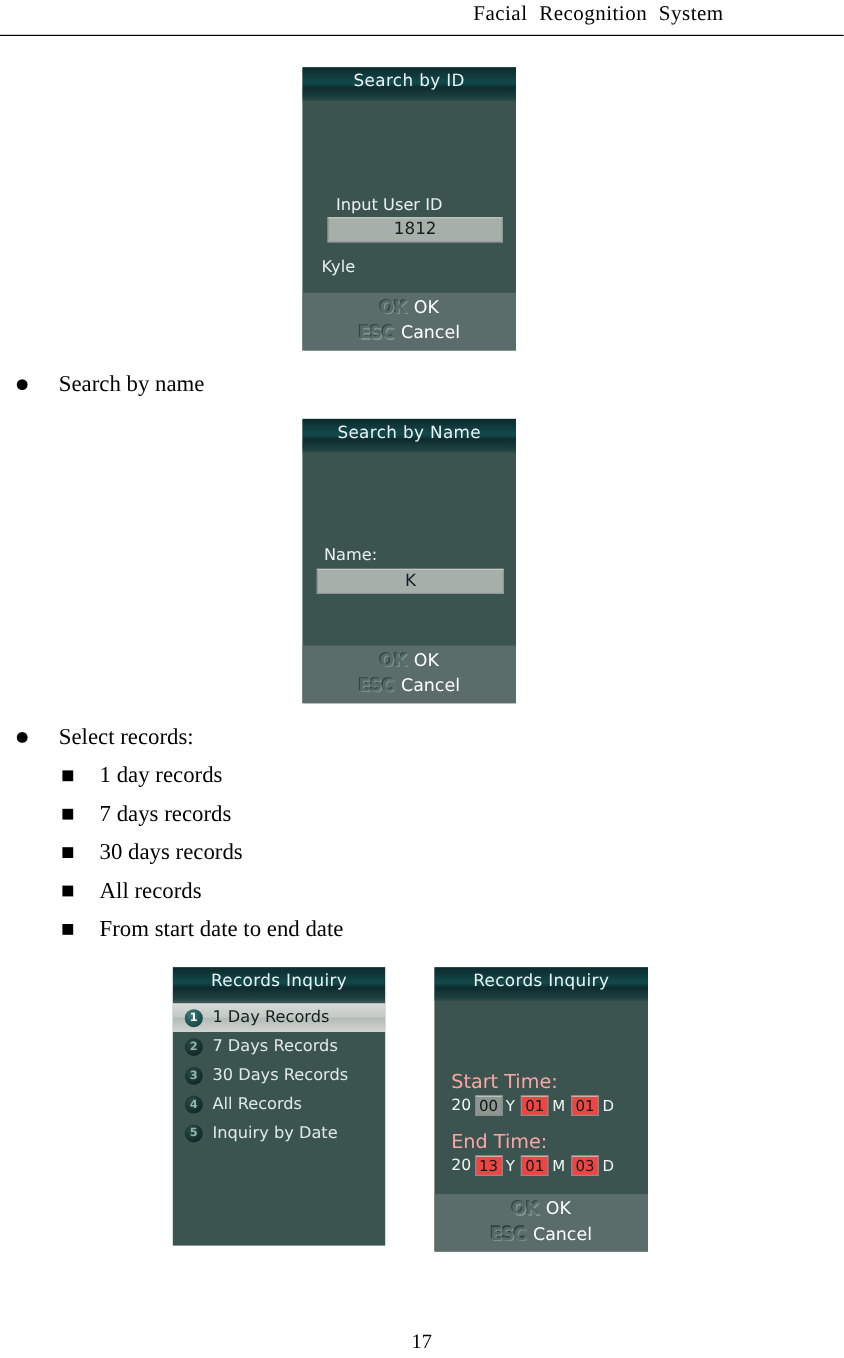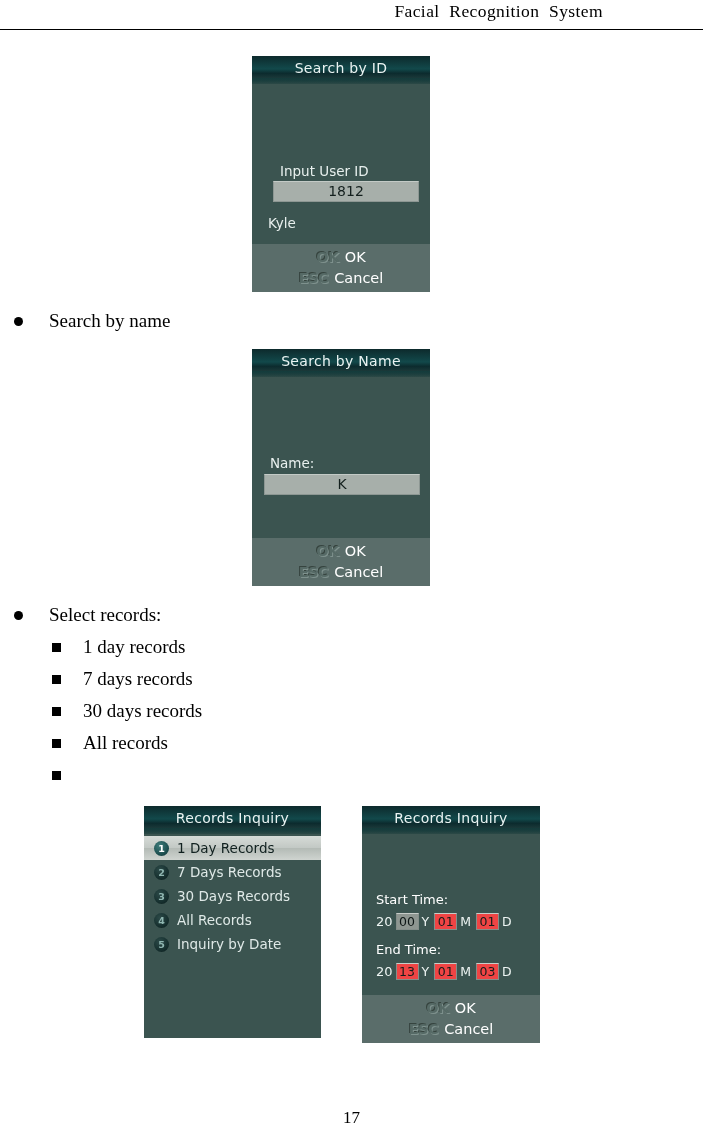--- a/index.html
+++ b/index.html
@@ -189,22 +189,22 @@
     left: 33px;
     font-size: 13.5px;
     color: #dfe9e7;
   }
   .menu-row.selected .menu-label {
     color: #10201f;
   }
 
   
   .date-label {
-    font-size: 13px;
-    color: #ffffff;
+    font-size: 16px;
+    color: #fca5a5;
     white-space: nowrap;
   }
   .date-row {
     white-space: nowrap;
     font-size: 13px;
     color: #eef5f3;
   }
   .date-row .lead,
   .date-row .unit {
     display: inline-block;
@@ -300,21 +300,21 @@
 <div class="bullet-line sub-bullet" style="left:52px; top:669px;">
   <span class="bullet-square"></span><span class="bullet-text">7 days records</span>
 </div>
 <div class="bullet-line sub-bullet" style="left:52px; top:701px;">
   <span class="bullet-square"></span><span class="bullet-text">30 days records</span>
 </div>
 <div class="bullet-line sub-bullet" style="left:52px; top:733px;">
   <span class="bullet-square"></span><span class="bullet-text">All records</span>
 </div>
 <div class="bullet-line sub-bullet" style="left:52px; top:765px;">
-  <span class="bullet-square"></span>
+  <span class="bullet-square"></span><span class="bullet-text">From start date to end date</span>
 </div>
 
 <div class="device" style="left:144px; top:806px; width:177px; height:232px;">
   <div class="dev-title">Records Inquiry</div>
   <div class="dev-body" style="height:206px; padding-top:2px;">
     <div class="menu-row selected">
       <span class="badge">1</span>
       <span class="menu-label">1 Day Records</span>
     </div>
     <div class="menu-row">

